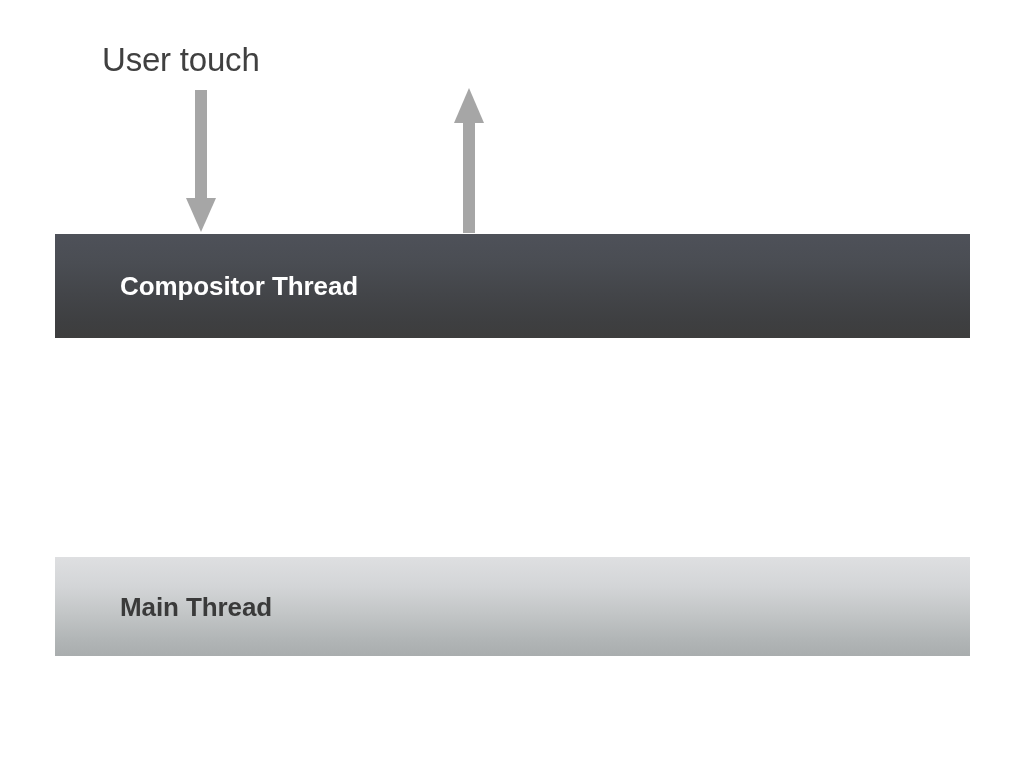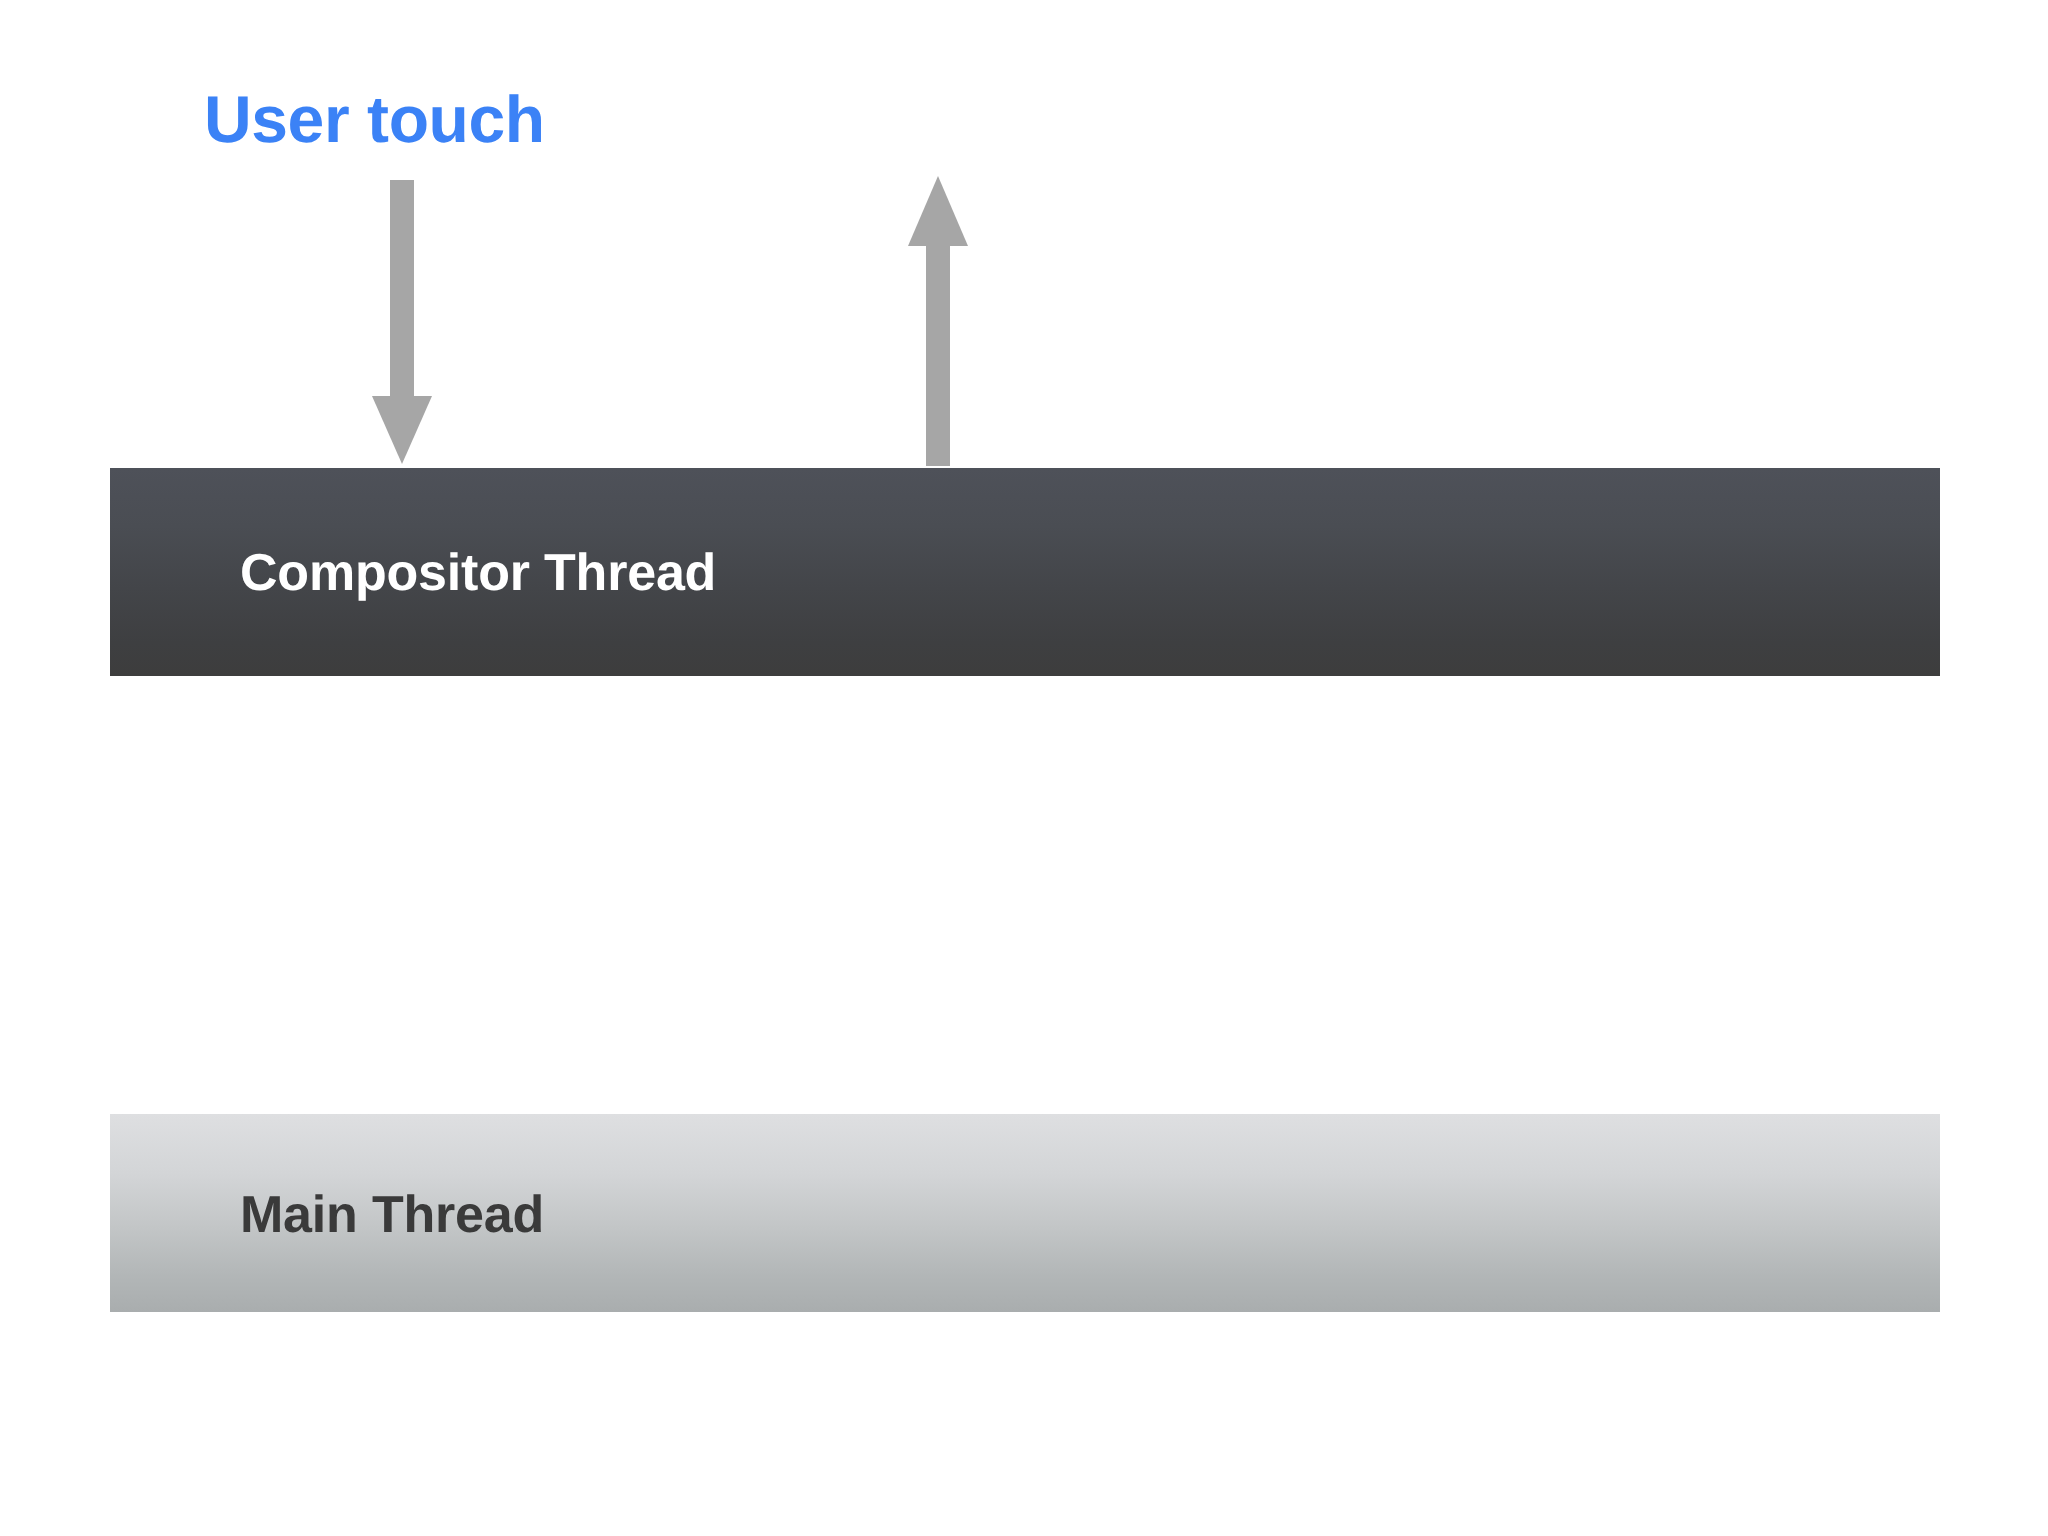--- a/index.html
+++ b/index.html
@@ -15,24 +15,24 @@
   }
   .canvas {
     position: relative;
     width: 1024px;
     height: 768px;
   }
 
   
   .label {
     position: absolute;
-    font-weight: bold;
+    font-weight: normal;
     font-size: 33px;
     line-height: 1;
-    color: #3b82f6;
+    color: #404040;
     white-space: nowrap;
     letter-spacing: -0.2px;
   }
   #label-user-touch {
     left: 102px;
     top: 43px;
   }
   #label-commit-gpu {
     left: 331px;
     top: 43px;

